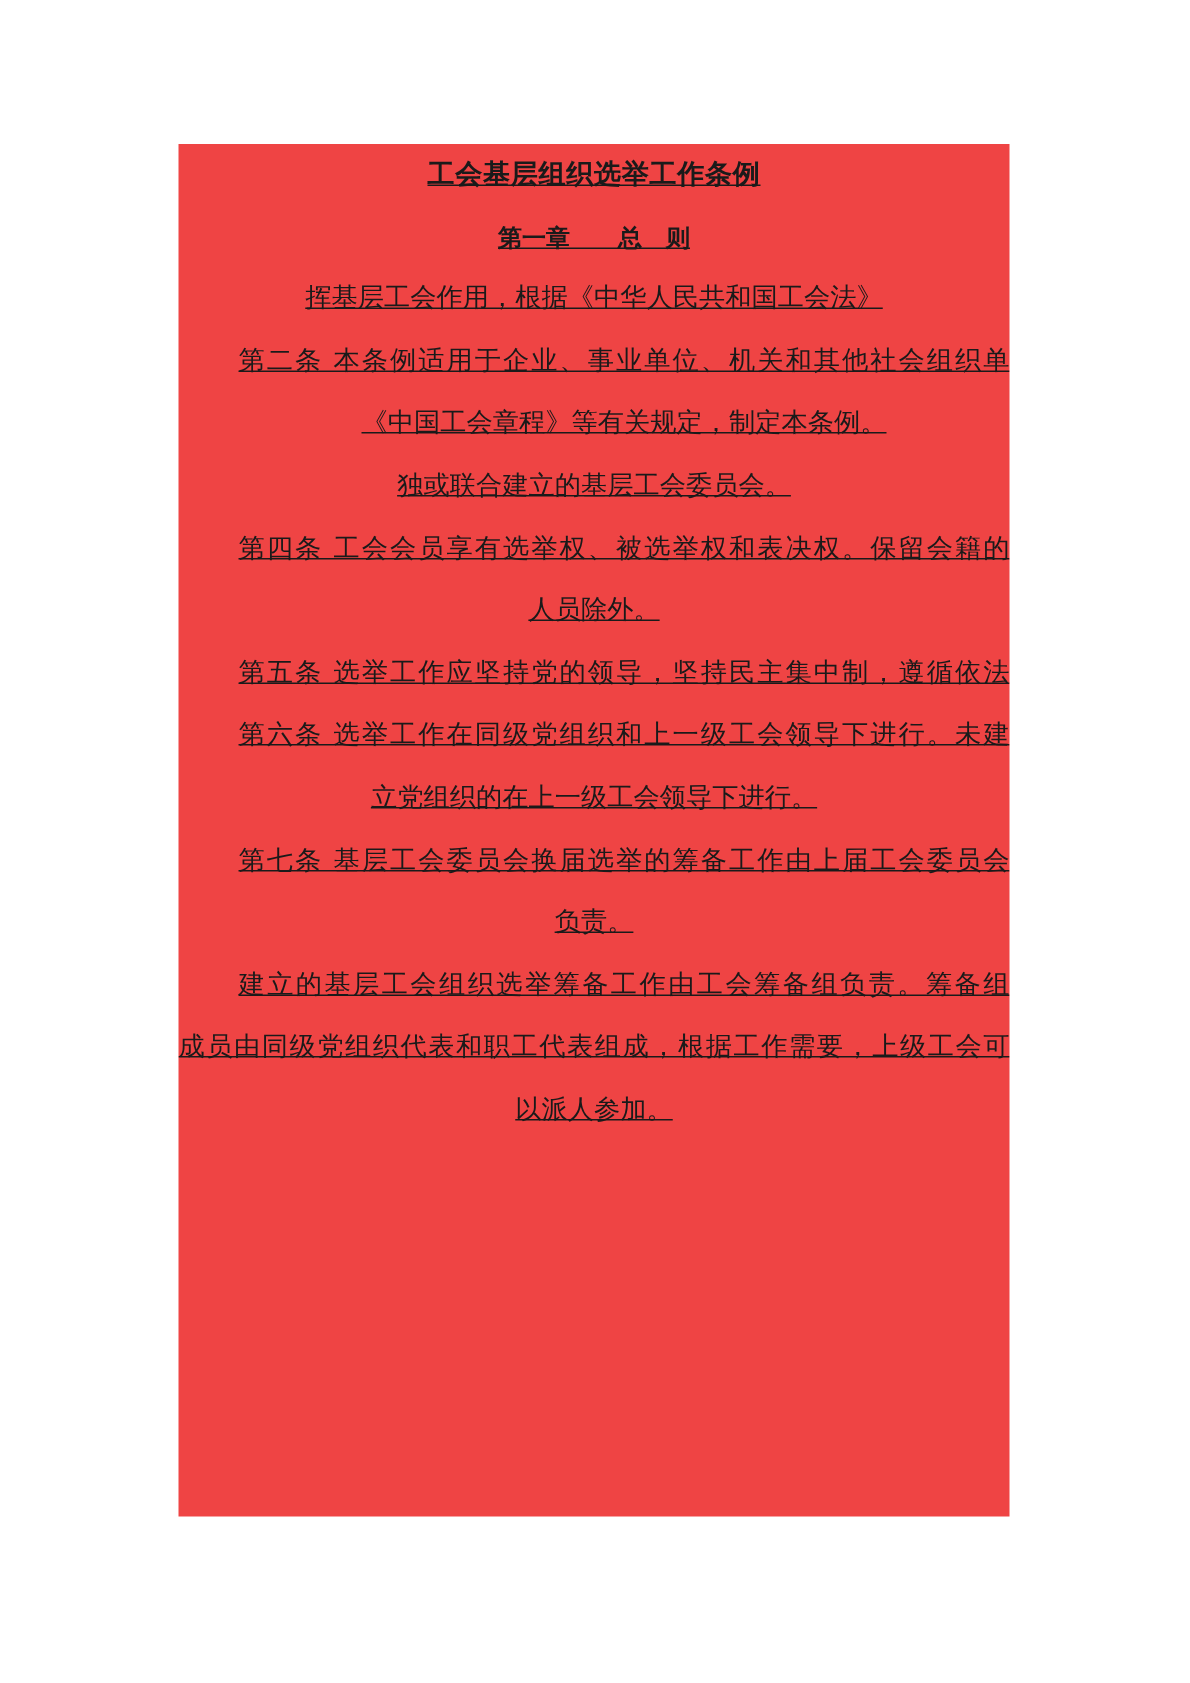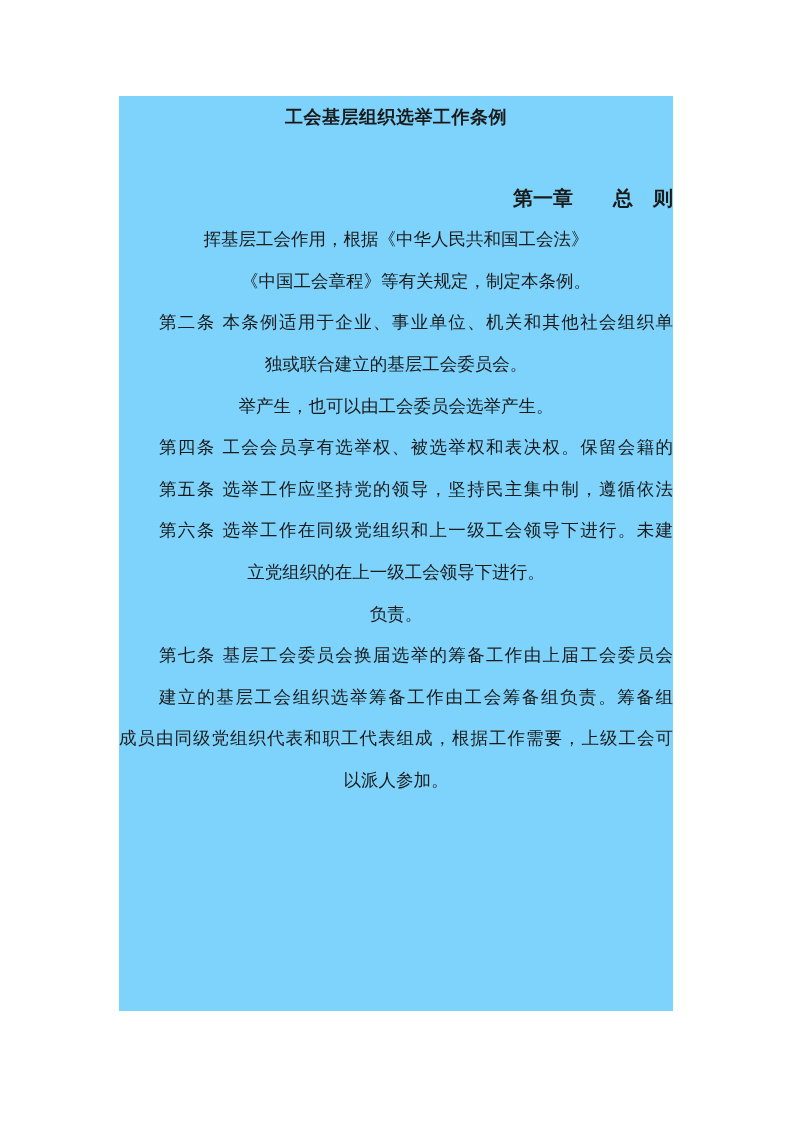--- a/index.html
+++ b/index.html
@@ -14,39 +14,39 @@
     height: 1122px;
     background: #ffffff;
     overflow: hidden;
   }
   .content {
     position: absolute;
     left: 119px;
     top: 96px;
     width: 554px;
     height: 915px;
-    background: #7dd3fc;
+    background: #ef4444;
     color: #1a1a1a;
     overflow: hidden;
+    text-decoration: underline;
   }
   .line {
     height: 41.6px;
     line-height: 41.6px;
   }
   .title-line {
     font-size: 18px;
     font-weight: bold;
     text-align: center;
     letter-spacing: 0.5px;
   }
   .chapter-line {
-    font-size: 20px;
+    font-size: 16px;
     font-weight: bold;
-    text-align: right;
-    margin-top: 40px;
+    text-align: center;
   }
   .body-line {
     font-size: 17.5px;
   }
   .indent {
     text-indent: 40px;
   }
   .fill {
     text-align: justify;
     text-align-last: justify;
@@ -57,28 +57,28 @@
 </style>
 </head>
 <body>
 
 <div class="page">
   <div class="content">
     <div class="line title-line">工会基层组织选举工作条例</div>
     <div class="line chapter-line">第一章　　总　则</div>
     <div id="paragraphs">
         <div class="line body-line end">挥基层工会作用，根据《中华人民共和国工会法》</div>
+        <div class="line body-line indent fill">第二条 本条例适用于企业、事业单位、机关和其他社会组织单</div>
         <div class="line body-line indent end">《中国工会章程》等有关规定，制定本条例。</div>
-        <div class="line body-line indent fill">第二条 本条例适用于企业、事业单位、机关和其他社会组织单</div>
         <div class="line body-line end">独或联合建立的基层工会委员会。</div>
-        <div class="line body-line end">举产生，也可以由工会委员会选举产生。</div>
         <div class="line body-line indent fill">第四条 工会会员享有选举权、被选举权和表决权。保留会籍的</div>
+        <div class="line body-line end">人员除外。</div>
         <div class="line body-line indent fill">第五条 选举工作应坚持党的领导，坚持民主集中制，遵循依法</div>
         <div class="line body-line indent fill">第六条 选举工作在同级党组织和上一级工会领导下进行。未建</div>
         <div class="line body-line end">立党组织的在上一级工会领导下进行。</div>
+        <div class="line body-line indent fill">第七条 基层工会委员会换届选举的筹备工作由上届工会委员会</div>
         <div class="line body-line end">负责。</div>
-        <div class="line body-line indent fill">第七条 基层工会委员会换届选举的筹备工作由上届工会委员会</div>
         <div class="line body-line indent fill">建立的基层工会组织选举筹备工作由工会筹备组负责。筹备组</div>
         <div class="line body-line fill">成员由同级党组织代表和职工代表组成，根据工作需要，上级工会可</div>
         <div class="line body-line end">以派人参加。</div>
       </div>
   </div>
 </div>
 
 </body></html>

